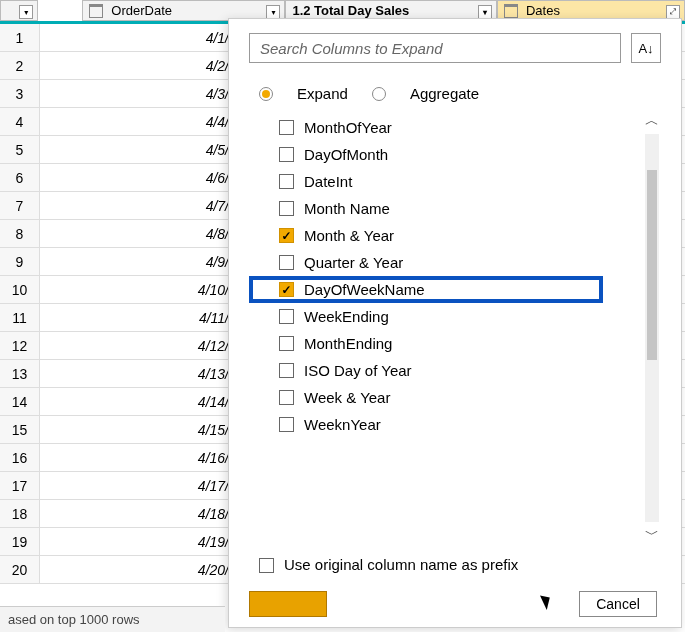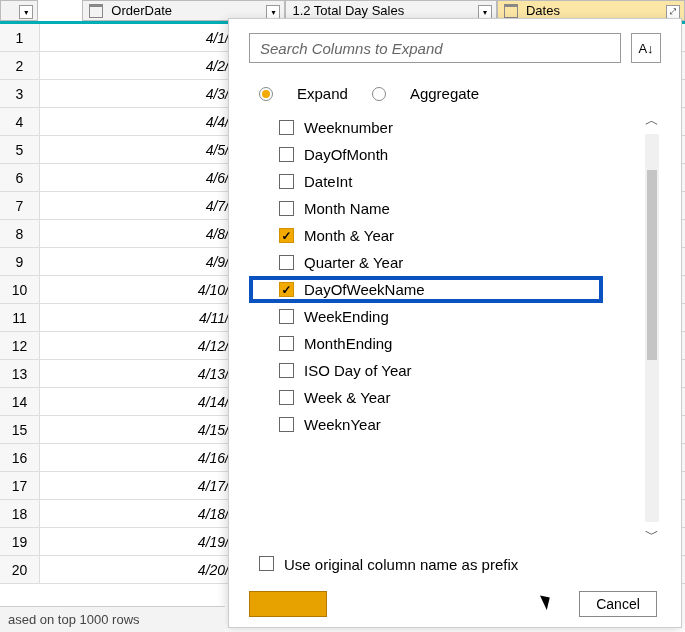--- a/index.html
+++ b/index.html
@@ -5,21 +5,21 @@
   * { box-sizing: border-box; margin: 0; padding: 0; }
   body { font-family: "Segoe UI", Tahoma, sans-serif; font-size: 14px; background: #fff; width: 685px; height: 632px; overflow: hidden; position: relative; }
 
   
   .table-bg { position: absolute; top: 0; left: 0; width: 685px; }
   .tbl-head { display: flex; height: 24px; border-bottom: 3px solid #00adb5; }
   .th { border: 1px solid #bbb; background: #f3f3f3; display: flex; align-items: center; padding: 0 6px; font-size: 13px; position: relative; }
   .th .dd { position: absolute; right: 4px; top: 4px; width: 14px; height: 14px; border: 1px solid #999; background: #fff; font-size: 8px; display: flex; align-items: center; justify-content: center; }
   .th.rownum { width: 40px; justify-content: center; }
   .th.col1 { width: 216px; margin-left: 44px; }
-  .th.col2 { width: 225px; }
+  .th.col2 { width: 225px; font-weight: bold; }
   .th.col3 { width: 200px; background: #fce6a6; }
   .col-icon { width: 16px; height: 14px; margin-right: 6px; display: inline-block; }
   .col-icon.cal::before { content: ""; display: inline-block; width: 12px; height: 10px; border: 1px solid #888; border-top: 3px solid #888; }
   .tbl-body .row { display: flex; height: 28px; border-bottom: 1px solid #ddd; }
   .td { border-right: 1px solid #ddd; padding: 0 10px; display: flex; align-items: center; }
   .td.rn { width: 40px; justify-content: center; background: #f7f7f7; font-style: normal; }
   .td.c1 { width: 200px; justify-content: flex-end; font-style: italic; }
 
   
   .popup { position: absolute; top: 18px; left: 228px; width: 454px; height: 610px; background: #fff; border: 1px solid #ccc; box-shadow: -2px 2px 10px rgba(0,0,0,0.15); display: flex; flex-direction: column; padding: 14px 20px 10px 20px; }
@@ -41,21 +41,21 @@
   .cbx.on { background: #f2a900; border-color: #d19100; }
   .cbx.on::after { content: "✓"; color: #000; font-weight: bold; font-size: 12px; line-height: 1; }
 
   .highlight { border: 4px solid #0a52c0; padding: 4px 4px 4px 26px; margin-left: -30px; margin-right: 40px; }
 
   .scroll { width: 18px; display: flex; flex-direction: column; align-items: center; }
   .scroll .arr { width: 14px; height: 14px; display: flex; align-items: center; justify-content: center; font-size: 14px; color: #555; }
   .scroll .track { flex: 1; width: 14px; background: #f0f0f0; margin: 6px 0; position: relative; }
   .scroll .thumb { position: absolute; left: 2px; right: 2px; top: 36px; height: 190px; background: #c5c5c5; }
 
-  .prefix-row { display: flex; align-items: flex-start; gap: 10px; padding: 14px 0 18px 10px; font-size: 15px; }
+  .prefix-row { display: flex; align-items: flex-end; gap: 10px; padding: 14px 0 18px 10px; font-size: 15px; }
 
   .btn-row { display: flex; justify-content: space-between; gap: 14px; padding-right: 4px; }
   .btn { min-width: 78px; height: 26px; border: 1px solid #888; background: #fff; display: flex; align-items: center; justify-content: center; font-size: 14px; position: relative; }
   .btn.primary { background: #e8a200; border-color: #b07800; }
 
   .cursor { position: absolute; right: 126px; bottom: 14px; width: 16px; height: 20px; pointer-events: none; }
   .cursor::before { content: ""; position: absolute; width: 0; height: 0; border-left: 8px solid #000; border-top: 6px solid transparent; border-bottom: 10px solid transparent; top: 0; left: 4px; transform: rotate(-25deg); }
 
   .statusbar { position: absolute; left: 0; bottom: 0; width: 225px; height: 26px; background: #f3f3f3; border-top: 1px solid #ccc; display: flex; align-items: center; padding: 0 8px; font-size: 13px; color: #444; }
 </style>
@@ -186,21 +186,21 @@
       <span class="rdot"></span>
       <span>Aggregate</span>
     </div>
   </div>
 
   <div class="list-wrap">
     <div class="list">
       <div class="list-inner" id="opts">
           <div class="opt">
             <span class="cbx"></span>
-            <span>Weeknumber</span>
+            <span>MonthOfYear</span>
           </div>
           <div class="opt">
             <span class="cbx"></span>
             <span>DayOfMonth</span>
           </div>
           <div class="opt">
             <span class="cbx"></span>
             <span>DateInt</span>
           </div>
           <div class="opt">

